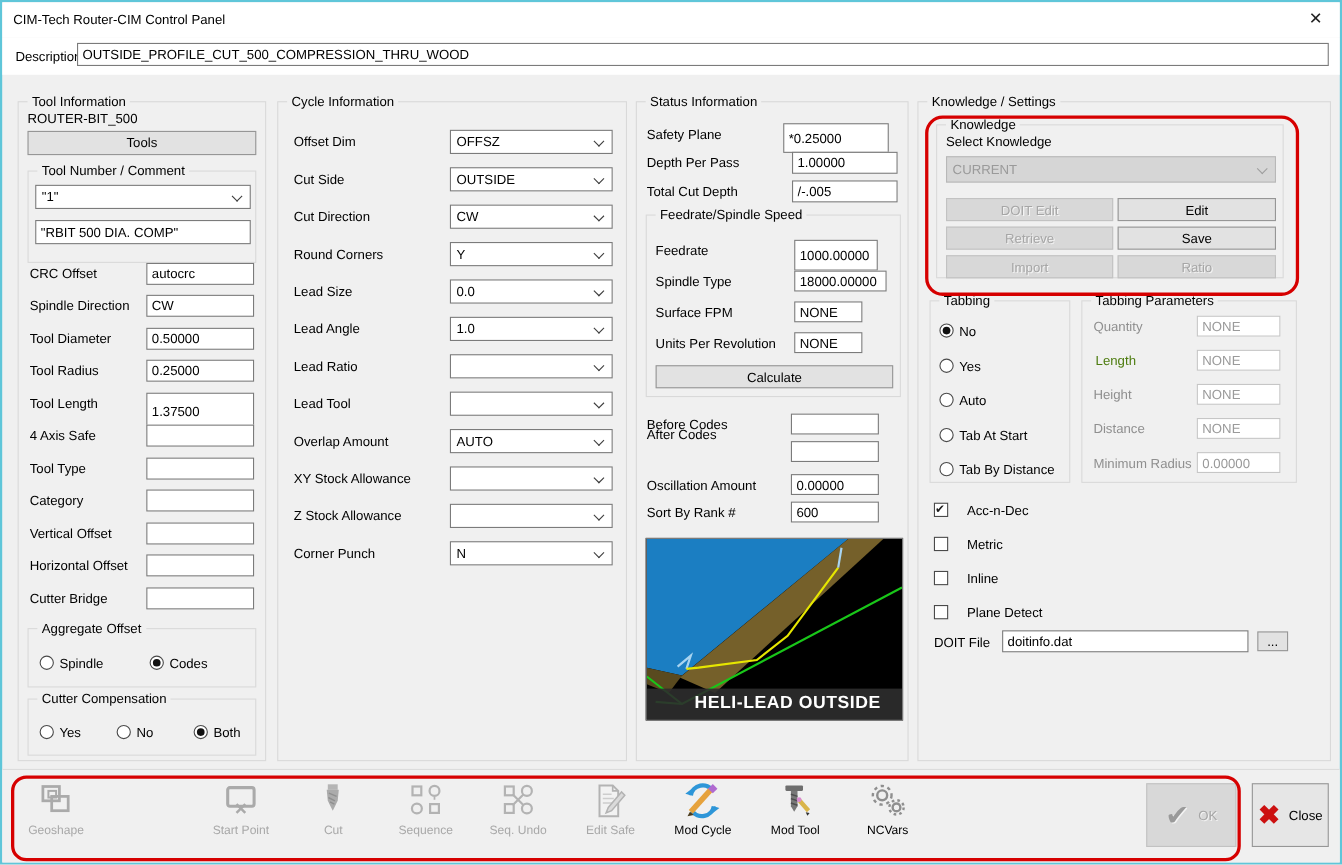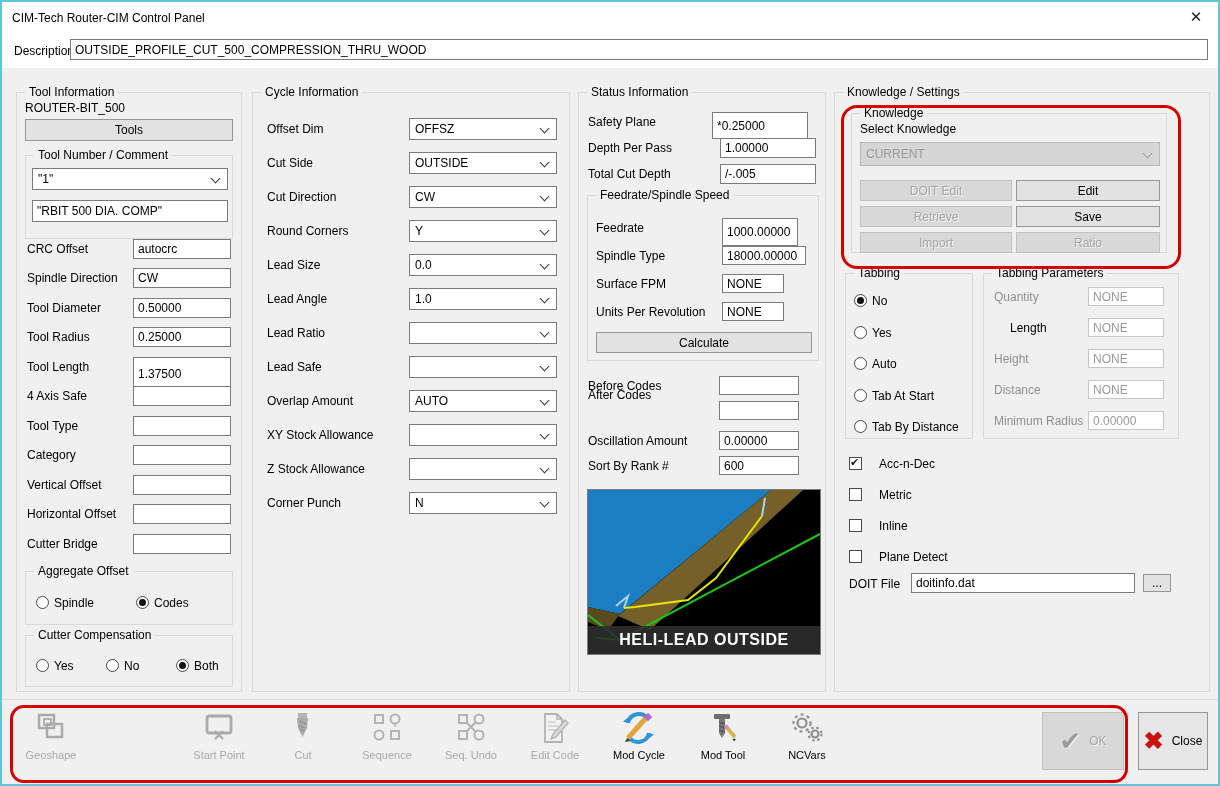--- a/index.html
+++ b/index.html
@@ -28,21 +28,21 @@
   .radio.sel::after{content:"";position:absolute;left:2px;top:2px;width:7px;height:7px;border-radius:50%;background:#111;}
   .check{position:absolute;width:13px;height:13px;border:1px solid #4a4a4a;background:#fff;box-sizing:border-box;}
   .check.on::after{content:"\2714";position:absolute;left:0;top:-2px;font-size:11px;color:#1a1a1a;}
   .annot{position:absolute;border:3px solid #d60000;border-radius:16px;pointer-events:none;z-index:5;}
   .toolbar{position:absolute;left:0;top:697px;right:0;height:85px;background:#f0f0f0;border-top:1px solid #dcdcdc;}
   .titem{position:absolute;top:8px;width:82px;text-align:center;}
   .titem .ic{height:40px;display:flex;align-items:center;justify-content:center;}
   .titem .tlab{font-size:11px;margin-top:1px;}
   .titem.dis .tlab{color:#a8a8a8;}
   .preview{position:absolute;border:1px solid #7a7a7a;background:#000;overflow:hidden;}
-  .pcap{position:absolute;left:0;bottom:0;width:100%;height:28px;background:rgba(45,45,45,0.9);color:#fff;font-weight:bold;font-size:16px;text-align:center;line-height:28px;letter-spacing:.5px;}
+  .pcap{position:absolute;left:0;bottom:0;width:100%;height:28px;background:rgba(45,45,45,0.9);color:#fff;font-weight:bold;font-size:16px;text-align:center;line-height:28px;letter-spacing:.5px;padding-left:12px;}
   .okcheck{font-size:26px;color:#9a9a9a;margin-right:8px;}
   .closex{font-size:24px;color:#cc1111;margin-right:8px;font-weight:bold;}
 </style>
 </head>
 <body>
 
 <div class="window">
 
   <div class="titlebar">
     <span class="title">CIM-Tech Router-CIM Control Panel</span>
@@ -141,21 +141,21 @@
     <span class="lbl" style="left:14px;top:199px">Lead Angle</span>
     <div class="combo" style="left:156px;top:195px;width:148px">
         <span class="cval">1.0</span>
         <span class="chev"></span>
       </div>
     <span class="lbl" style="left:14px;top:233px">Lead Ratio</span>
     <div class="combo" style="left:156px;top:229px;width:148px">
         <span class="cval"></span>
         <span class="chev"></span>
       </div>
-    <span class="lbl" style="left:14px;top:267px">Lead Safe</span>
+    <span class="lbl" style="left:14px;top:267px">Lead Tool</span>
     <div class="combo" style="left:156px;top:263px;width:148px">
         <span class="cval"></span>
         <span class="chev"></span>
       </div>
     <span class="lbl" style="left:14px;top:301px">Overlap Amount</span>
     <div class="combo" style="left:156px;top:297px;width:148px">
         <span class="cval">AUTO</span>
         <span class="chev"></span>
       </div>
     <span class="lbl" style="left:14px;top:335px">XY Stock Allowance</span>
@@ -266,21 +266,21 @@
       <span class="radio" style="left:8px;top:115px"></span>
       <span class="lbl" style="left:26px;top:115px">Tab At Start</span>
       <span class="radio" style="left:8px;top:146px"></span>
       <span class="lbl" style="left:26px;top:146px">Tab By Distance</span>
     </div>
 
     <div class="gbox" style="left:148px;top:180px;width:196px;height:166px">
       <span class="glab">Tabbing Parameters</span>
       <span class="lbl" style="left:10px;top:16px;color:#8f8f8f">Quantity</span>
       <input class="txt dis-input" style="left: 104px; top: 13px; width: 76px; height: 19px;" value="NONE">
-      <span class="lbl" style="left:26px;top:47px;color:#000000">Length</span>
+      <span class="lbl" style="left:12px;top:47px;color:#4d7c0f">Length</span>
       <input class="txt dis-input" style="left: 104px; top: 44px; width: 76px; height: 19px;" value="NONE">
       <span class="lbl" style="left:10px;top:78px;color:#8f8f8f">Height</span>
       <input class="txt dis-input" style="left: 104px; top: 75px; width: 76px; height: 19px;" value="NONE">
       <span class="lbl" style="left:10px;top:109px;color:#8f8f8f">Distance</span>
       <input class="txt dis-input" style="left: 104px; top: 106px; width: 76px; height: 19px;" value="NONE">
       <span class="lbl" style="left:10px;top:140px;color:#8f8f8f">Minimum Radius</span>
       <input class="txt dis-input" style="left: 104px; top: 137px; width: 76px; height: 19px;" value="0.00000">
     </div>
 
     <span class="check on" style="left:14px;top:364px"></span>
@@ -357,21 +357,21 @@
     </div>
     <div class="titem dis" style="left:512px">
       <div class="ic">
           <svg width="38" height="34" viewBox="0 0 38 34">
             <path d="M9 3 h12 l5 5 v23 h-17 z" fill="#f2f2f2" stroke="#b3b3b3" stroke-width="1.8"></path>
             <path d="M21 3 v5 h5" fill="none" stroke="#b3b3b3" stroke-width="1.5"></path>
             <path d="M12 11 h8 M12 15 h10 M12 19 h9" stroke="#cdcdcd" stroke-width="1.4"></path>
             <path d="M29 9 L17 23 l-2 5 5 -2 L32 12 z" fill="#dadada" stroke="#b3b3b3" stroke-width="1.4"></path>
           </svg>
         </div>
-      <div class="tlab">Edit Code</div>
+      <div class="tlab">Edit Safe</div>
     </div>
     <div class="titem" style="left:596px">
       <div class="ic">
           <svg width="38" height="34" viewBox="0 0 38 34">
             <path d="M28 8 A11 11 0 0 0 8 12" fill="none" stroke="#2e96d8" stroke-width="4"></path>
             <path d="M9 26 A11 11 0 0 0 29 22" fill="none" stroke="#2e96d8" stroke-width="4"></path>
             <path d="M8 12 l-5 -1.5 6.5 -5 z" fill="#2e96d8"></path>
             <path d="M29 22 l5 1.5 -6.5 5 z" fill="#2e96d8"></path>
             <path d="M8 27 L26 7" stroke="#e6a23c" stroke-width="5"></path>
             <path d="M5 31 l2.2 -4 3.5 3 z" fill="#4a3a1a"></path>

